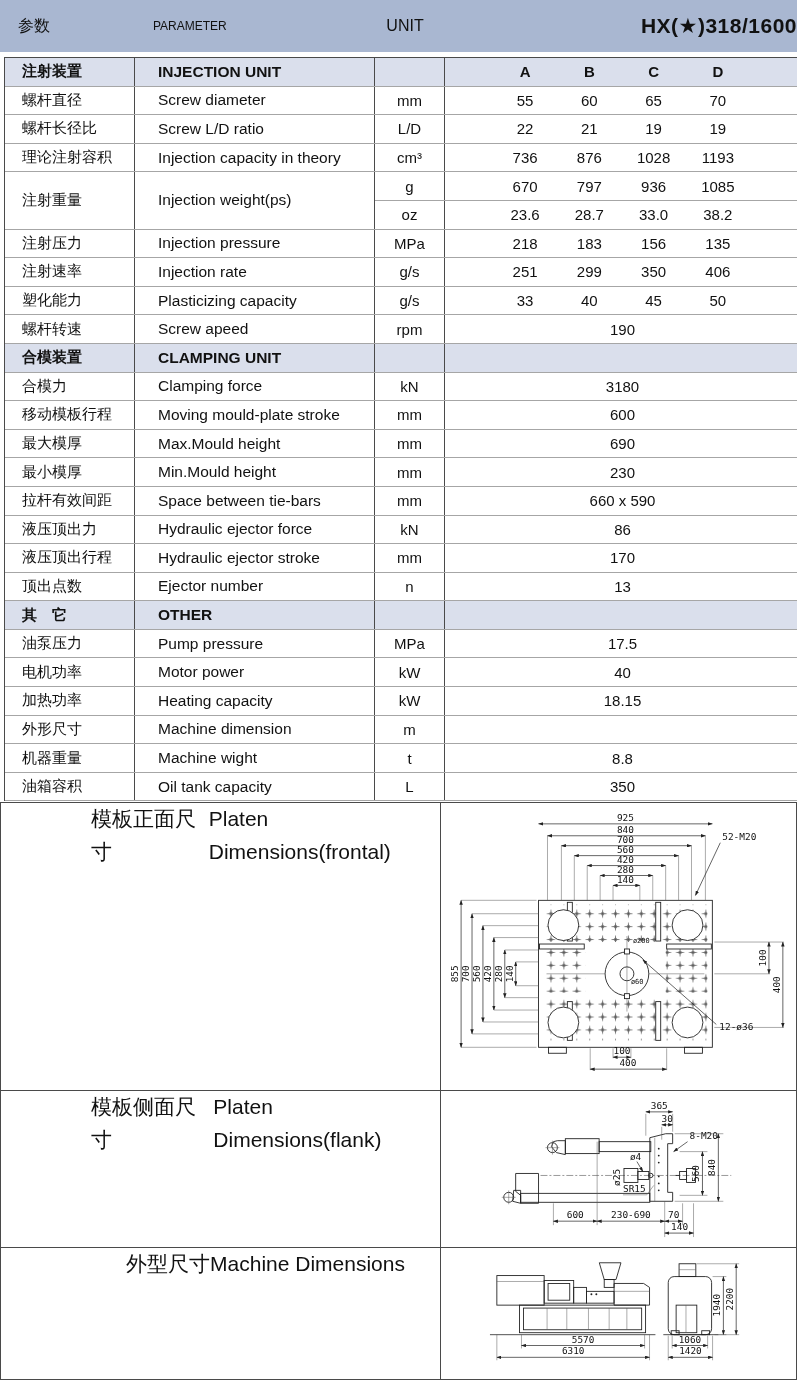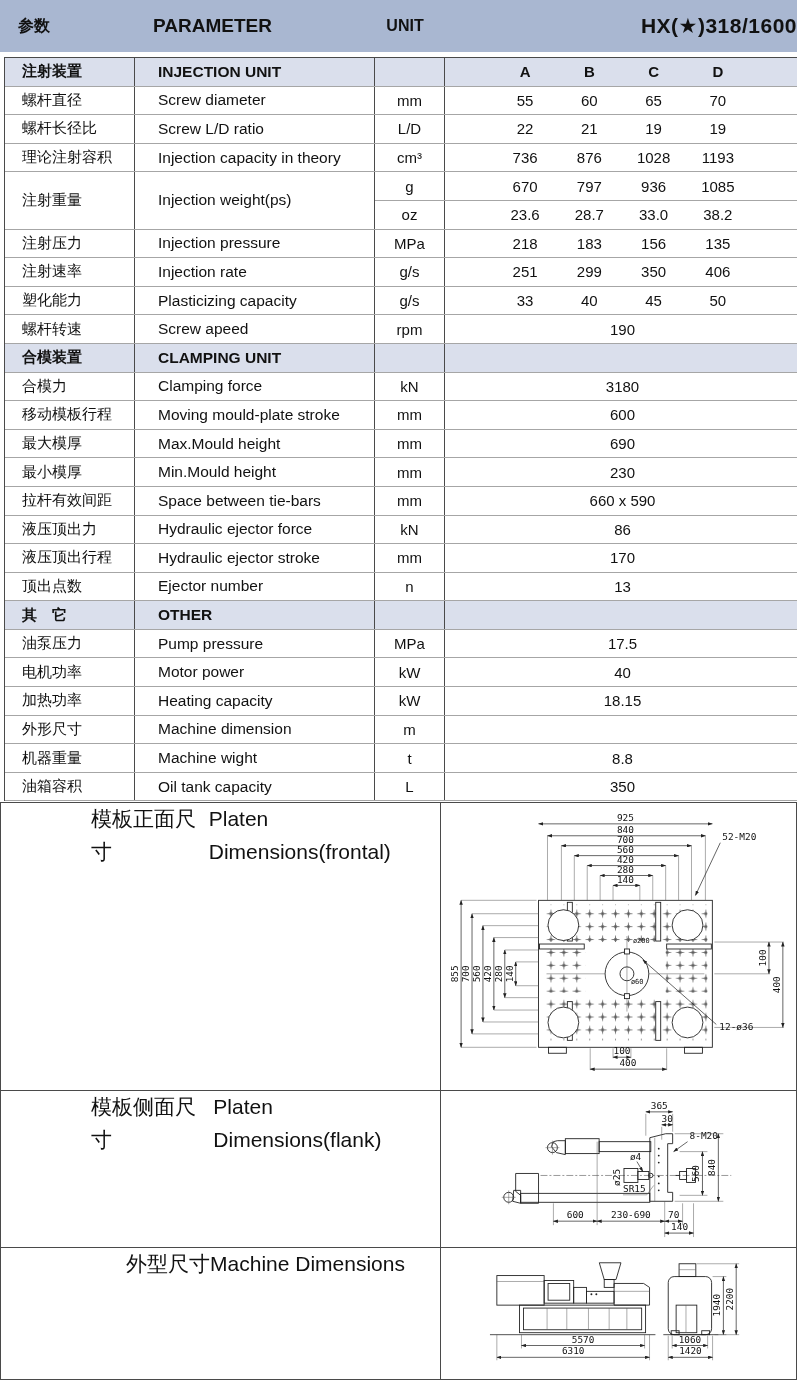--- a/index.html
+++ b/index.html
@@ -1,22 +1,22 @@
 <!DOCTYPE html>
 <html><head>
 <meta charset="utf-8">
 <style>
   *{box-sizing:border-box;margin:0;padding:0}
   html,body{width:797px;height:1380px;background:#fff;color:#111;
     font-family:"Liberation Sans","DejaVu Sans",sans-serif;overflow:hidden;position:relative}
   
   .hdr{position:absolute;left:0;top:0;width:797px;height:52px;background:#a9b7d1;display:flex;align-items:center}
-  .h-cn{width:130px;padding-left:18px;font-weight:bold;font-size:16px}
-  .h-en{width:240px;padding-left:23px;font-weight:bold;font-size:19px}
-  .h-unit{width:70px;text-align:center;font-weight:bold;font-size:16px}
+  .h-cn{width:130px;padding-left:18px;font-weight:normal;font-size:16px}
+  .h-en{width:240px;padding-left:23px;font-weight:normal;font-size:12px}
+  .h-unit{width:70px;text-align:center;font-weight:normal;font-size:16px}
   .h-model{flex:1;text-align:right;font-weight:bold;font-size:21px;letter-spacing:.5px}
   
   .tbl{position:absolute;left:4px;top:57px;width:797px;border:1px solid #4a4a4a;border-bottom:none;background:#701a75}
   .tr{display:flex;height:28.6px;border-bottom:1px solid #a6a6a6;background:#fff}
   .tr.sec{background:#dadfec;font-weight:bold}
   .tr.dbl{height:57.2px}
   .td{display:flex;align-items:center;font-size:15px}
   .c1{width:130px;padding-left:17px;border-right:1px solid #4a4a4a}
   .c2{width:240px;padding-left:23px;border-right:1px solid #4a4a4a;font-size:15.5px}
   .c3{width:70px;justify-content:center;border-right:1px solid #4a4a4a}

